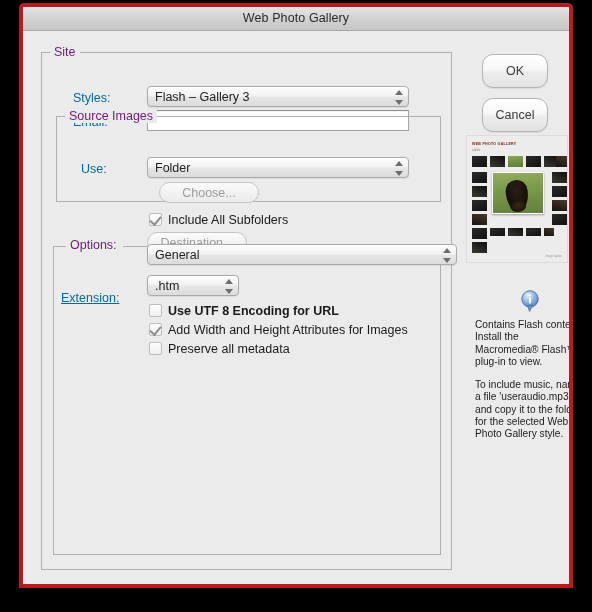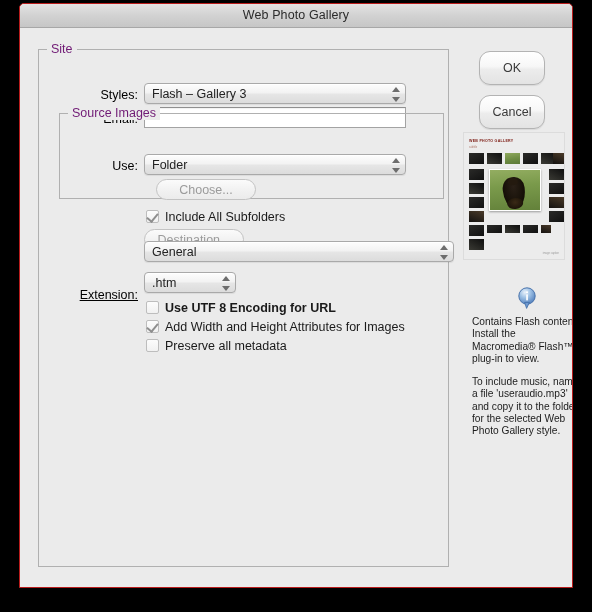--- a/index.html
+++ b/index.html
@@ -10,21 +10,21 @@
     font-family: "Liberation Sans", sans-serif;
     overflow: hidden;
   }
 
   
   #window {
     position: absolute;
     left: 19px; top: 3px;
     width: 554px; height: 585px;
     background: #ebebeb;
-    border: 1px solid #b91c1c;
+    border: 4px solid #b91c1c;
     border-radius: 5px 5px 0 0;
     overflow: hidden;
   }
   #titlebar {
     position: relative;
     height: 24px;
     background: linear-gradient(to bottom, #e4e4e4 0%, #d2d2d2 50%, #c6c6c6 100%);
     border-bottom: 1px solid #a7a7a7;
     border-radius: 4px 4px 0 0;
   }
@@ -46,30 +46,30 @@
   }
   .group > .legend {
     position: absolute;
     top: -8px; left: 8px;
     background: #ebebeb;
     padding: 0 4px;
     font-size: 12.5px;
     color: #701a75;
   }
   #grp-site   { left: 16px; top: 21px; width: 411px; height: 518px; }
-  #grp-source { left: 37px; top: 85px; width: 385px; height: 86px; }
+  #grp-source { left: 31px; top: 85px; width: 385px; height: 86px; }
   #grp-options{ left: 28px; top: 215px; width: 388px; height: 309px; }
   #grp-options > .legend { top: -9px; left: 12px; padding-right: 6px; }
 
   
   .lbl {
     position: absolute;
     font-size: 12.5px;
-    color: #000000;
-    text-align: right;
+    color: #0369a1;
+    text-align: left;
     white-space: nowrap;
   }
 
   
   .popup {
     position: absolute;
     height: 21px;
     background: linear-gradient(to bottom, #fdfdfd 0%, #f2f2f2 48%, #e6e6e6 52%, #dcdcdc 100%);
     border: 1px solid #a9a9a9;
     border-radius: 4px;
@@ -284,20 +284,23 @@
 
     <div class="capsule" style="left:136px; top:151px; width:100px;">Choose...</div>
 
     <div class="cb-row" style="left:126px; top:180px;">
       <span class="cb checked"></span>
       <span class="txt">Include All Subfolders</span>
     </div>
 
     <div class="capsule" style="left:124px; top:201px; width:100px;">Destination...</div>
 
+    <fieldset class="group" id="grp-options">
+      <span class="legend">Options:</span>
+    </fieldset>
 
     <div class="popup" style="left:124px; top:213px; width:310px;">
       <span class="val">General</span>
       <span class="stepper">
           <i class="up"></i>
           <i class="down"></i>
         </span>
     </div>
 
     <div class="lbl" style="left:38px; top:260px; width:80px;text-decoration:underline;">Extension:</div>

